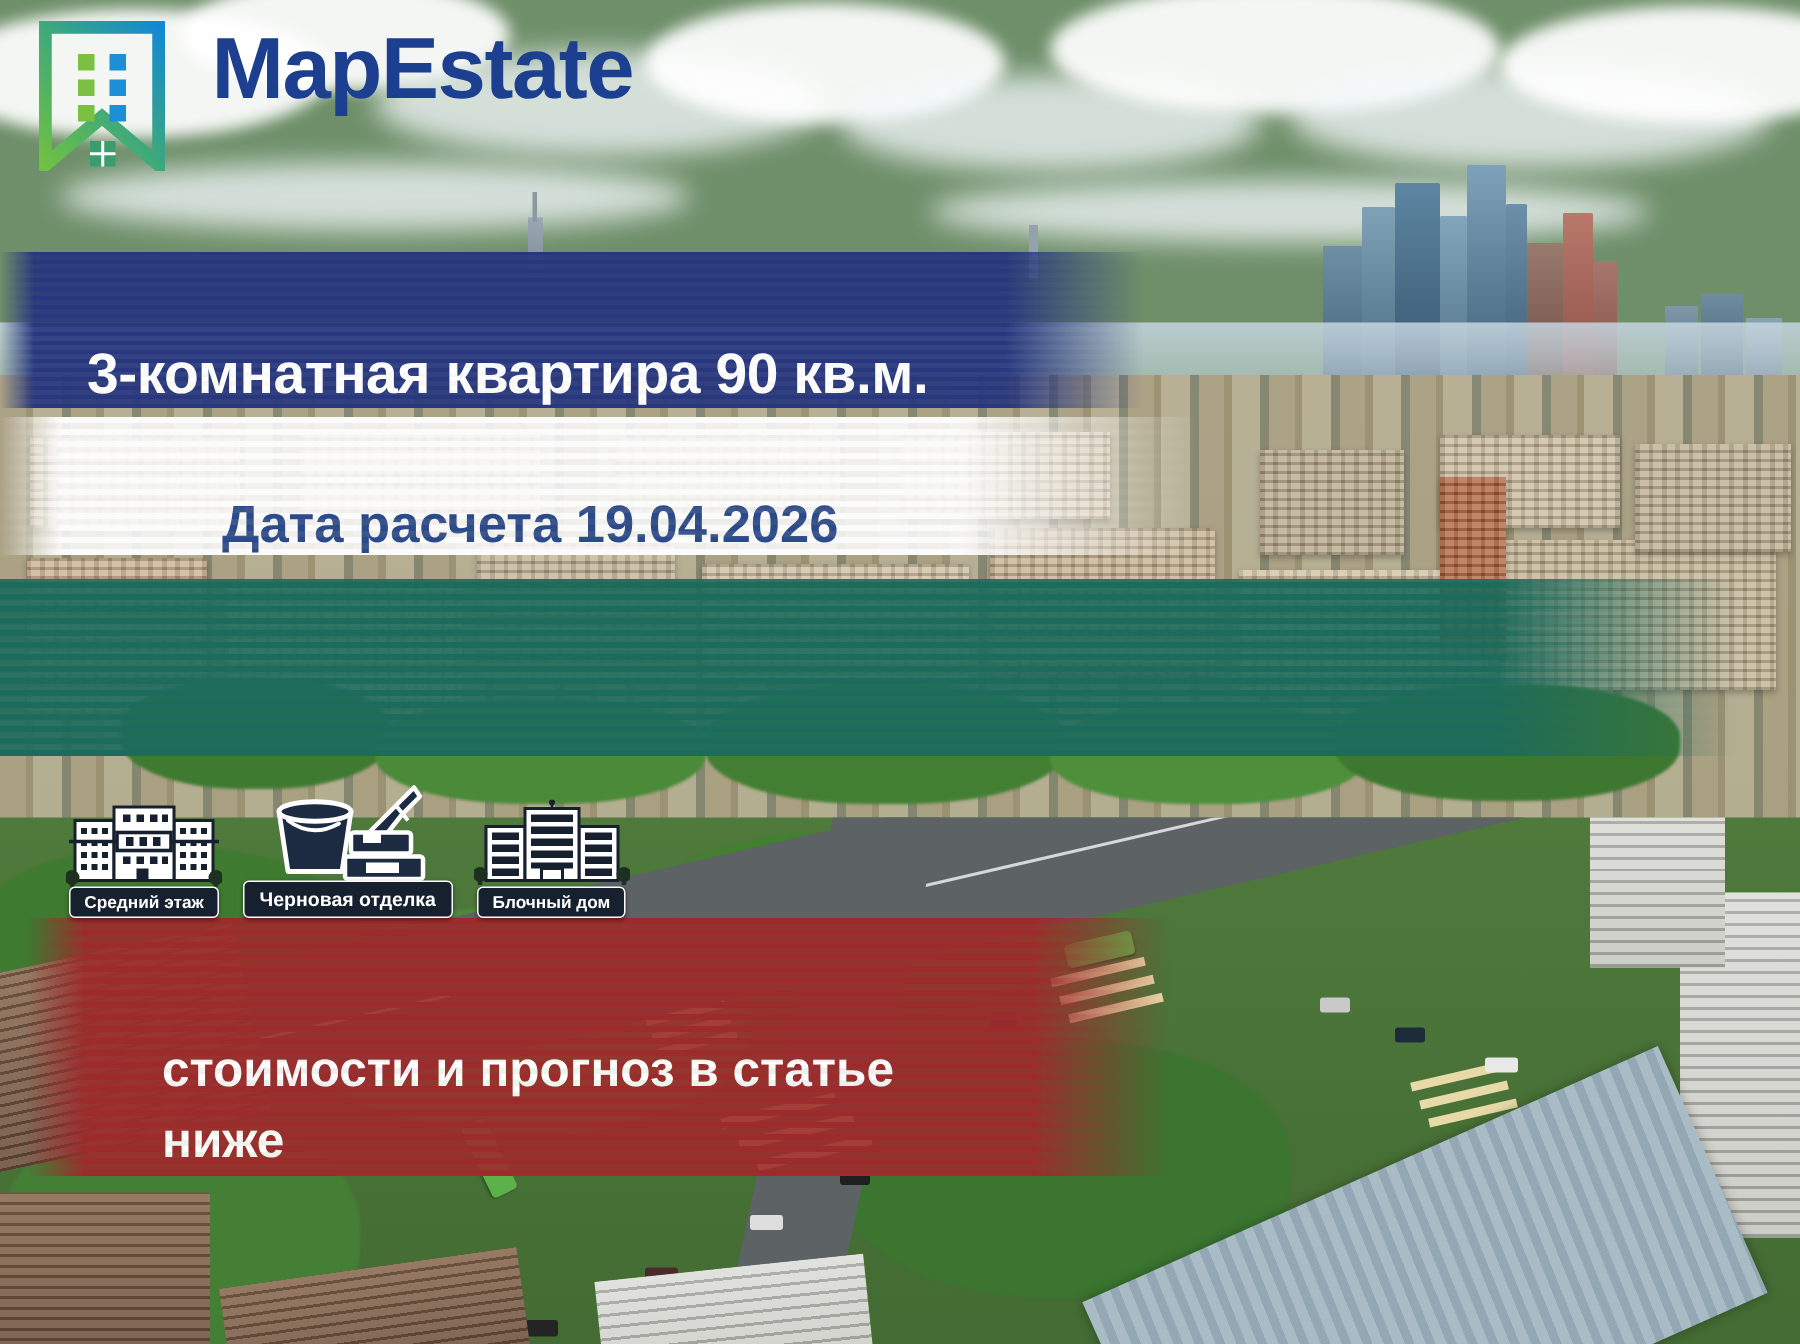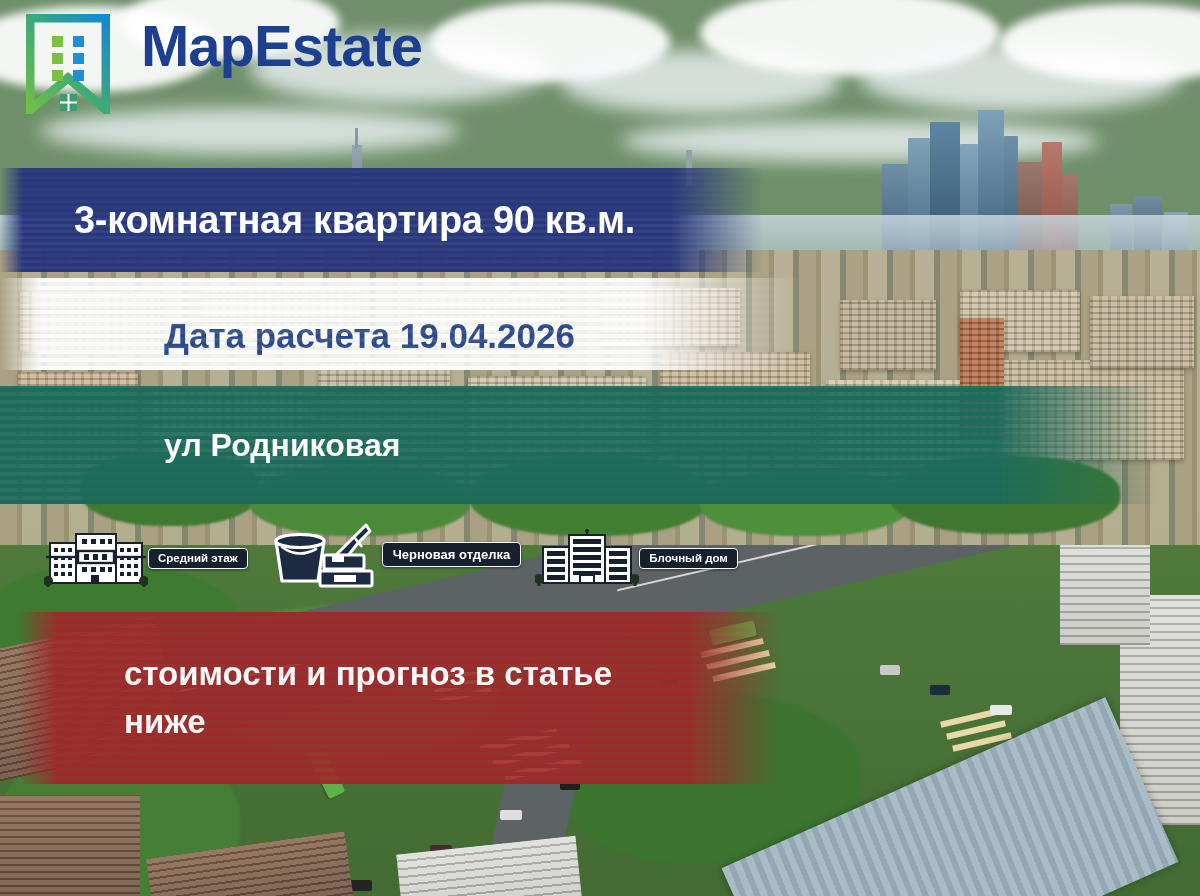--- a/index.html
+++ b/index.html
@@ -97,21 +97,21 @@
   .logo-title {
     font-size:58px; font-weight:bold; letter-spacing:-1px; line-height:.96;
     color:#1d3f8f;
   }
   .logo-sub {
     font-size:16.5px; font-weight:bold; letter-spacing:.5px; color:#2f7cc6;
     margin-top:2px; white-space:nowrap;
   }
 
   
-  .banner { position:absolute; z-index:15; display:flex; flex-direction:column; justify-content:center;padding-left:16px; }
+  .banner { position:absolute; z-index:15; display:flex; flex-direction:column; justify-content:flex-end; }
   .banner .btext { position:relative; z-index:3; }
 
   .b-blue {
     left:0; top:168px; width:762px; height:104px;
     background:#28377e;
     -webkit-mask-image:
       repeating-linear-gradient(0deg, #000 0 3px, rgba(0,0,0,.92) 3px 6px),
       linear-gradient(90deg, transparent 0, #000 3%, #000 88%, transparent 100%);
     -webkit-mask-composite:source-in;
     mask-image:
@@ -172,21 +172,21 @@
   .b-red .btext {
     color:#ffffff; font-size:33px; font-weight:bold; padding-left:90px;
     line-height:1.44;
   }
 
   
   .badges {
     position:absolute; left:44px; top:521px; z-index:18;
     display:flex; align-items:flex-end; gap:14px;
   }
-  .badge { display:flex; align-items:center; }
+  .badge { display:flex; flex-direction:column; align-items:center; }
   .badge-icon { display:block; }
   .badge-label {
     margin-top:-4px;
     background:#16202e; color:#ffffff;
     font-size:11.5px; font-weight:bold;
     padding:3.5px 9px; border-radius:4px;
     border:1.6px solid #ffffff;
     white-space:nowrap;
     box-shadow:0 1px 3px rgba(0,0,0,.45);
   }
@@ -338,21 +338,20 @@
   <div class="banner b-blue">
     <div class="btext">3-комнатная квартира 90 кв.м.</div>
   </div>
 
   <div class="banner b-white">
     <div class="btext">Дата расчета 19.04.2026</div>
   </div>
 
   <div class="banner b-green">
     <div class="btext">
-      <div>ул Родниковая</div>
     </div>
   </div>
 
   <div class="badges">
 
     <div class="badge">
       <svg class="badge-icon" width="104" height="62" viewBox="0 0 104 62">
         <g stroke="#16202e" stroke-width="2" fill="#ffffff">
           <rect x="6" y="14" width="26" height="40"></rect>
           <rect x="72" y="14" width="26" height="40"></rect>

